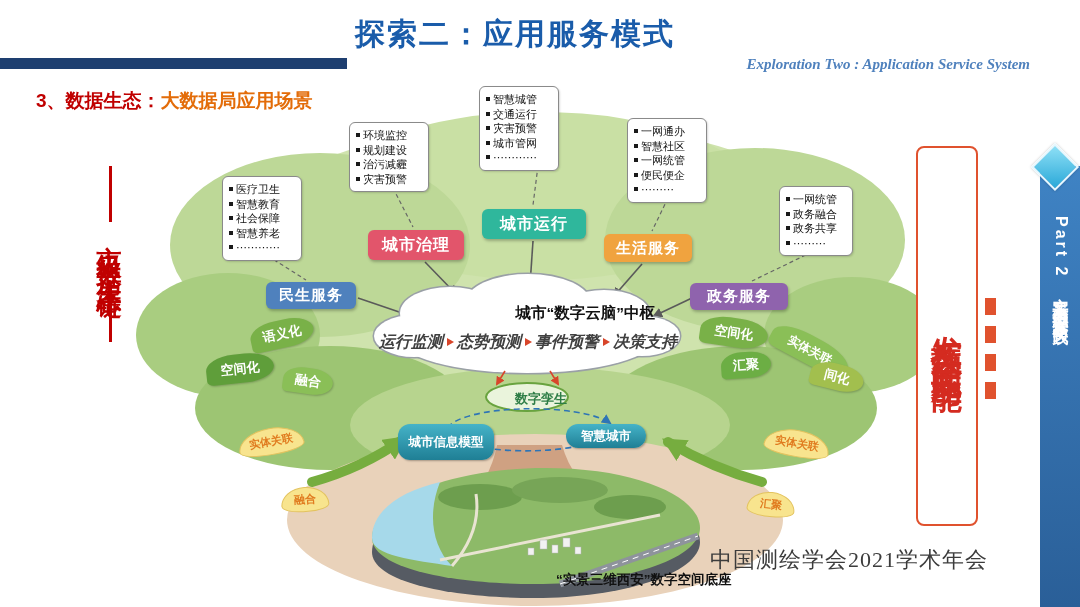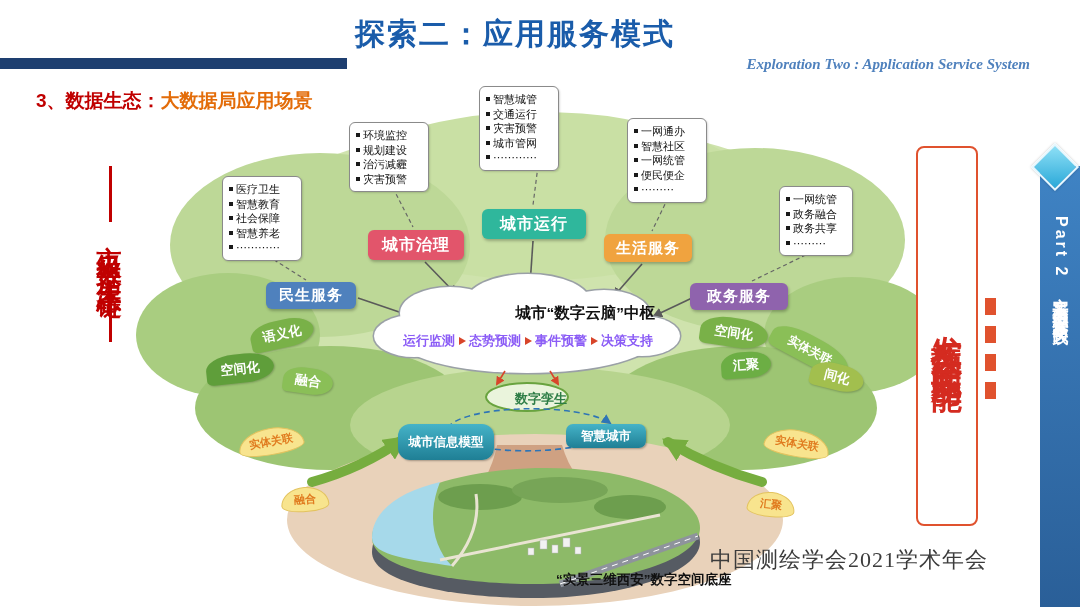--- a/index.html
+++ b/index.html
@@ -67,21 +67,21 @@
   .cat-zhili    { left:368px; top:230px; width:96px; height:30px; background:#e2556b; font-size:16px; }
   .cat-yunxing  { left:482px; top:209px; width:104px; height:30px; background:#2fb79c; font-size:16px; }
   .cat-shenghuo { left:604px; top:234px; width:88px; height:28px; background:#f0a33f; }
   .cat-zhengwu  { left:690px; top:283px; width:98px; height:27px; background:#8f63ad; }
 
   
   .hub-title { left:400px; top:303px; width:255px; text-align:right;
     font-size:15.5px; font-weight:bold; color:#111; }
   .hub-fns { left:392px; top:332px; width:272px; display:flex;
     justify-content:center; align-items:center; }
-  .hub-fn { font-size:13px; font-weight:bold; color:#8b5cf6; white-space:nowrap; }
+  .hub-fn { font-size:16px; font-weight:bold; color:#404040; white-space:nowrap;font-style:italic; }
   .hub-fn:not(:first-child)::before { content:""; display:inline-block; width:0; height:0;
     border-left:7px solid #d8452a; border-top:4px solid transparent;
     border-bottom:4px solid transparent; margin:0 3px 1px 4px; vertical-align:middle; }
 
   
   .gleaf { display:flex; align-items:center; justify-content:center; color:#fff;
     font-weight:bold; font-size:13px; border-radius:50% 50% 50% 12% / 60% 60% 60% 20%;
     box-shadow:1px 1px 2px rgba(0,0,0,.2); white-space:nowrap; }
   .gl1 { left:250px; top:320px; width:64px; height:28px; background:#79b148; transform:rotate(-12deg); }
   .gl2 { left:206px; top:354px; width:68px; height:29px; background:#5f9e3a; transform:rotate(-6deg); }
@@ -99,21 +99,21 @@
   .yl4 { left:747px; top:492px; width:48px; height:25px; transform:rotate(6deg); }
 
   
   .twin-label { left:487px; top:390px; width:80px; text-align:right;
     font-size:13px; font-weight:bold; color:#2e7d46; }
   .base-pill { display:flex; align-items:center; justify-content:center; color:#fff;
     font-weight:bold; font-size:12.5px; border-radius:12px;
     background:linear-gradient(180deg,#45b3c8,#1f7f95);
     box-shadow:1px 1px 2px rgba(0,0,0,.3); white-space:nowrap; }
   .pill-cim { left:398px; top:424px; width:96px; height:36px; }
-  .pill-city { left:566px; top:424px; width:80px; height:24px;border-radius:7px; }
+  .pill-city { left:566px; top:424px; width:80px; height:24px; }
   .base-caption { left:556px; top:571px; font-size:13.5px; font-weight:bold; color:#111; }
 
   
   .conf-text { left:710px; top:545px; font-size:22px; color:#3c3c3c;
     font-family:"Liberation Serif", serif; letter-spacing:1px; }
 </style>
 </head>
 <body>
 
 <div class="slide">

